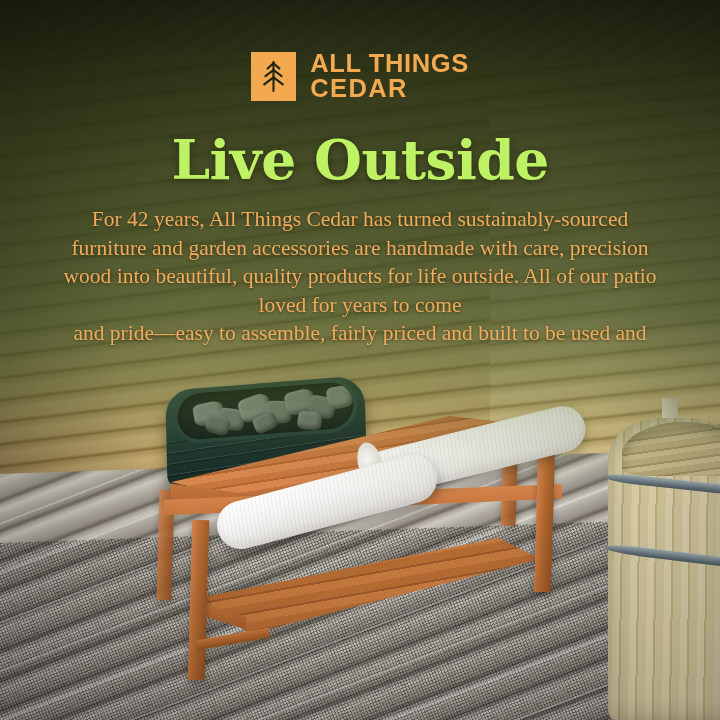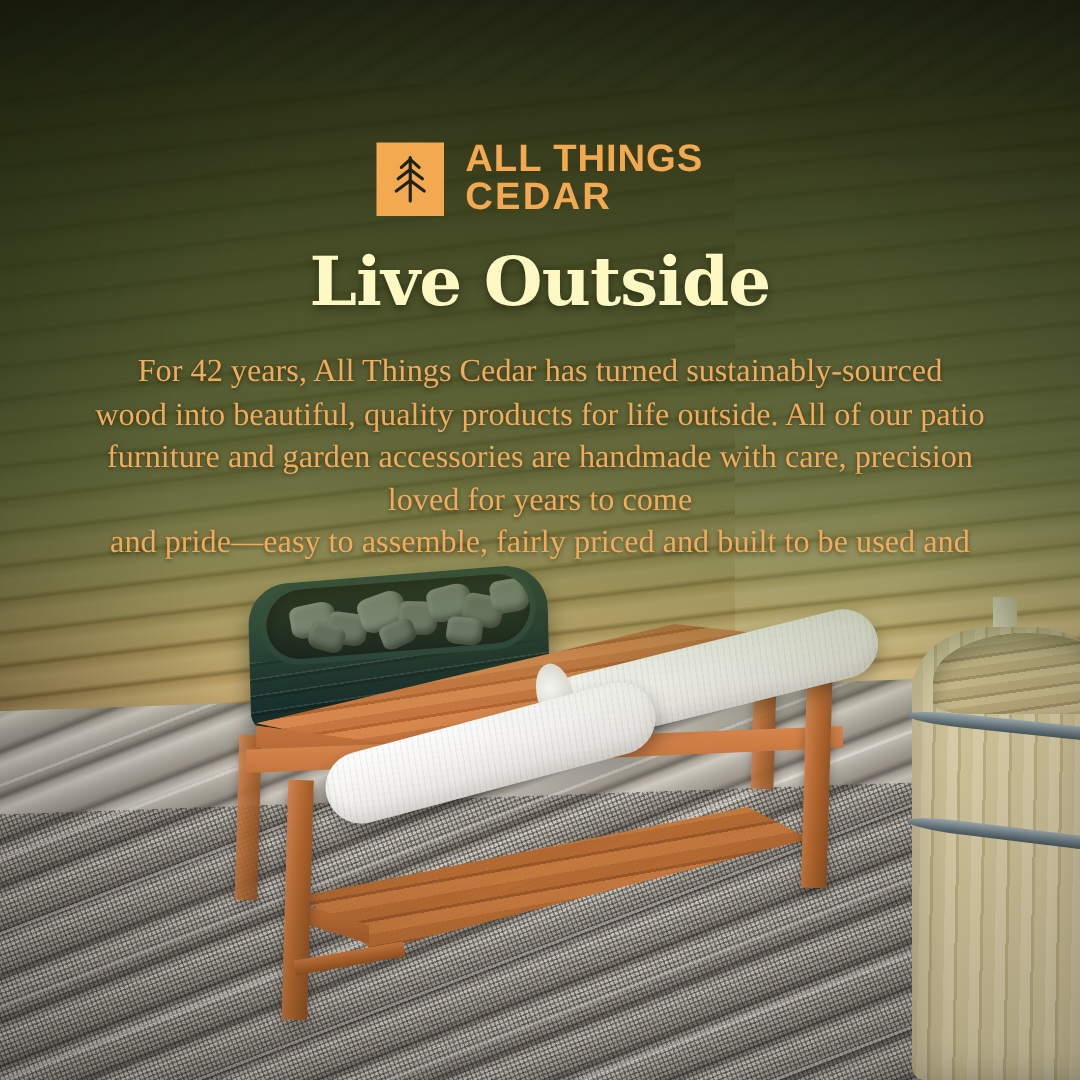--- a/index.html
+++ b/index.html
@@ -290,22 +290,22 @@
   .vignette {
     position: absolute; inset: 0;
     background: radial-gradient(ellipse at 50% 44%,
       rgba(0,0,0,0) 48%, rgba(0,0,0,.26) 100%);
     pointer-events: none;
   }
 
   
   .content {
     position: absolute;
-    left: 0; top: 0; width: 100%;
-    padding-top: 93px;
+    left: 0; top: 16px; width: 100%;
+    padding-top: 34px;
     text-align: center;
     z-index: 6;
   }
 
   .brand-lockup {
     display: flex;
     align-items: center;
     justify-content: center;
     gap: 14px;
     height: 52px;
@@ -325,27 +325,27 @@
     font-size: 25.5px;
     line-height: 25px;
     letter-spacing: .6px;
     color: #f3a94f;
     text-align: left;
     text-transform: uppercase;
   }
   .brand-line-2 { letter-spacing: 1.4px; }
 
   .headline {
-    margin: 14px 0 0 0;
+    margin: 29px 0 0 0;
     font-family: "DejaVu Serif", "Liberation Serif", serif;
     font-weight: 700;
-    font-size: 45px;
+    font-size: 55px;
     line-height: 58px;
     letter-spacing: -0.6px;
-    color: #fef9c3;
+    color: #bef264;
     text-shadow: 0 2px 6px rgba(18,22,6,.55);
   }
 
   .lede {
     margin: 16px auto 0 auto;
     width: 594px;
     font-family: "Liberation Serif", serif;
     font-weight: 400;
     font-size: 21.5px;
     line-height: 28.5px;
@@ -434,20 +434,20 @@
       <div class="brand-words">
         <div class="brand-line-1">ALL THINGS</div>
         <div class="brand-line-2">CEDAR</div>
       </div>
     </div>
 
     <h1 class="headline">Live Outside</h1>
 
     <p class="lede">
       <span style="display: block;">For 42 years, All Things Cedar has turned sustainably-sourced</span>
+      <span style="display: block;">furniture and garden accessories are handmade with care, precision</span>
       <span style="display: block;">wood  into beautiful, quality products for life outside. All of our patio</span>
-      <span style="display: block;">furniture and garden accessories are handmade with care, precision</span>
       <span style="display: block; white-space: nowrap;">loved for years to come</span>
       <span style="display: block;">and pride—easy to assemble, fairly priced and built to be used and</span>
     </p>
 
   </div>
 </div>
 
 </body></html>

